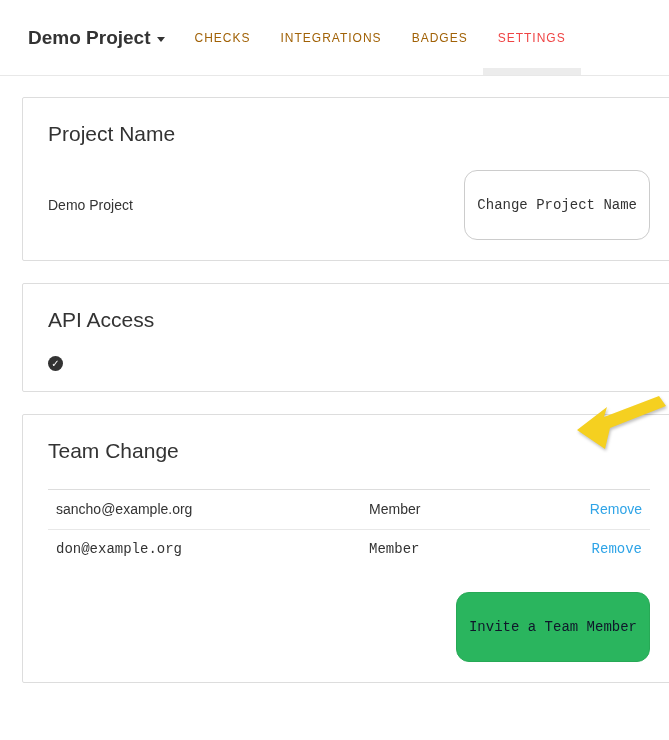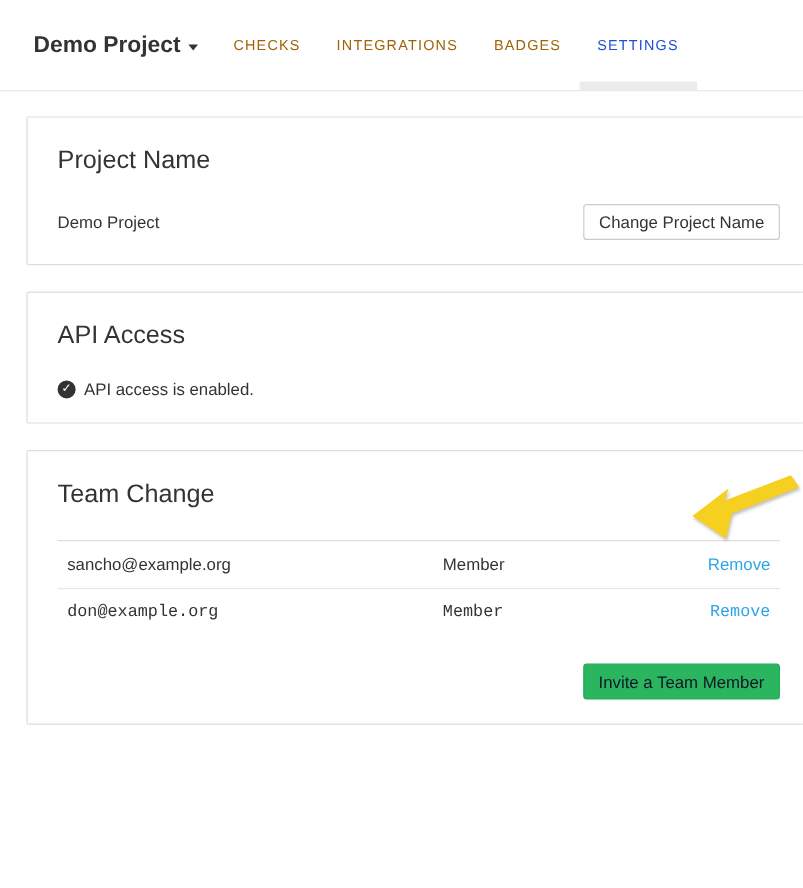--- a/index.html
+++ b/index.html
@@ -45,21 +45,21 @@
     display: flex;
     align-items: center;
     padding: 0 15px;
     font-size: 12px;
     letter-spacing: 1px;
     color: #a16207;
     text-decoration: none;
     cursor: pointer;
     white-space: nowrap;
   }
-  .nav-tab.active { color: #1d4ed8; }
+  .nav-tab.active { color: #ef4444; }
   .nav-tab.active::after {
     content: "";
     position: absolute;
     left: 0; right: 0; bottom: 0;
     height: 7px;
     background: #ececec;
   }
   
   .main {
     padding: 21px 0 0 22px;
@@ -94,26 +94,26 @@
     border-radius: 50%;
     background: #333;
     color: #fff;
     font-size: 10px;
     line-height: 15px;
     text-align: center;
     margin-right: 7px;
     flex: 0 0 auto;
   }
   .btn {
-    font-family: Liberation Sans, sans-serif;
+    font-family: Liberation Mono, monospace;
     font-size: 14px;
     line-height: 20px;
-    padding: 4px 12px;
+    padding: 24px 12px;
     border: 1px solid #ccc;
-    border-radius: 3px;
+    border-radius: 13px;
     background: #fff;
     color: #333;
     cursor: pointer;
     white-space: nowrap;
   }
   .btn-green {
     background: #2ab55e;
     border-color: #27a956;
     color: #0f172a;
   }
@@ -179,21 +179,20 @@
       <span>Demo Project</span>
       <button class="btn">Change Project Name</button>
     </div>
   </section>
 
   <section class="card">
     <h2>API Access</h2>
     <div class="card-row">
       <span class="status-line">
         <span class="check-circle">✓</span>
-        <span>API access is enabled.</span>
       </span>
     </div>
   </section>
 
   <section class="card team-card">
     <h2>Team Change</h2>
     <table class="team-table">
       <tbody>
         <tr>
           <td class="col-email">sancho@example.org</td>

